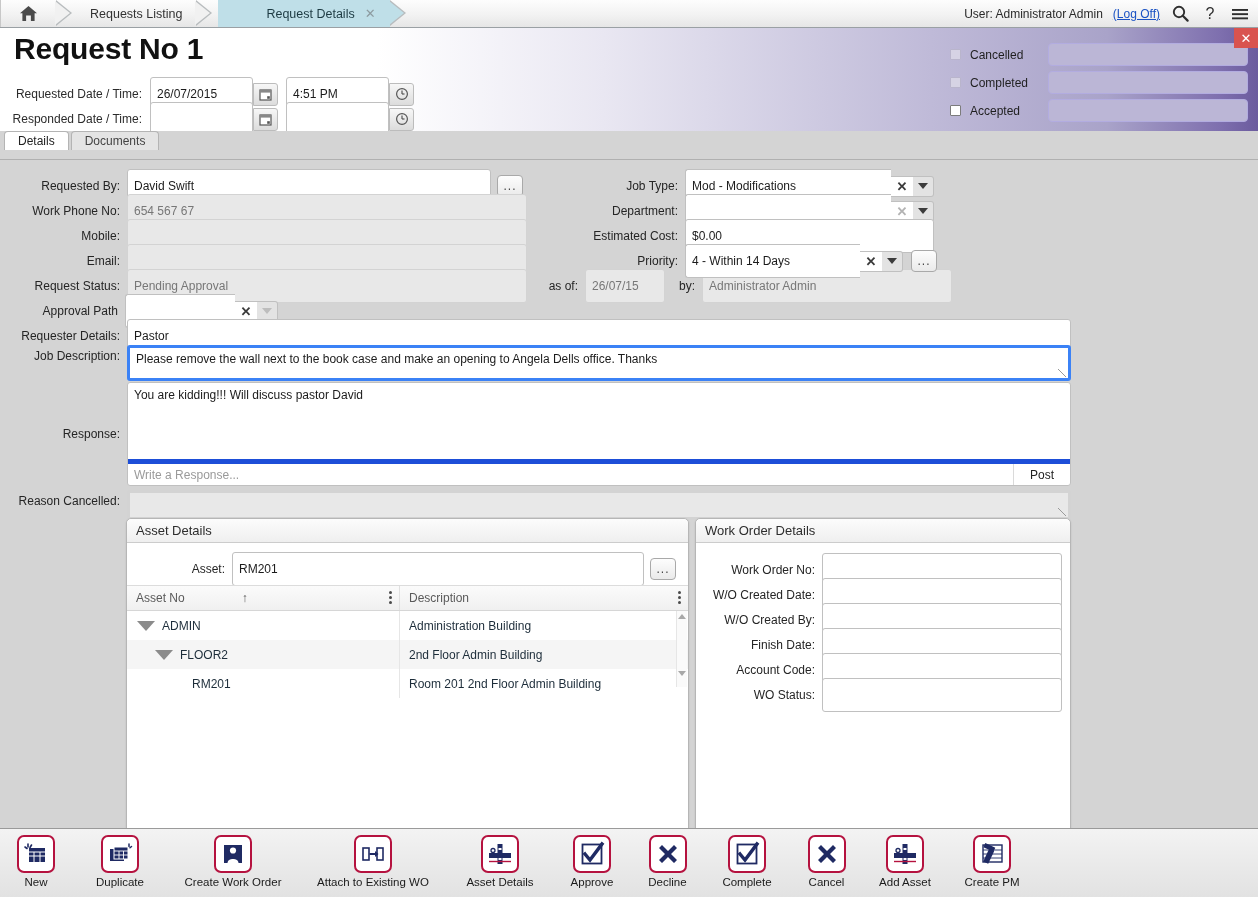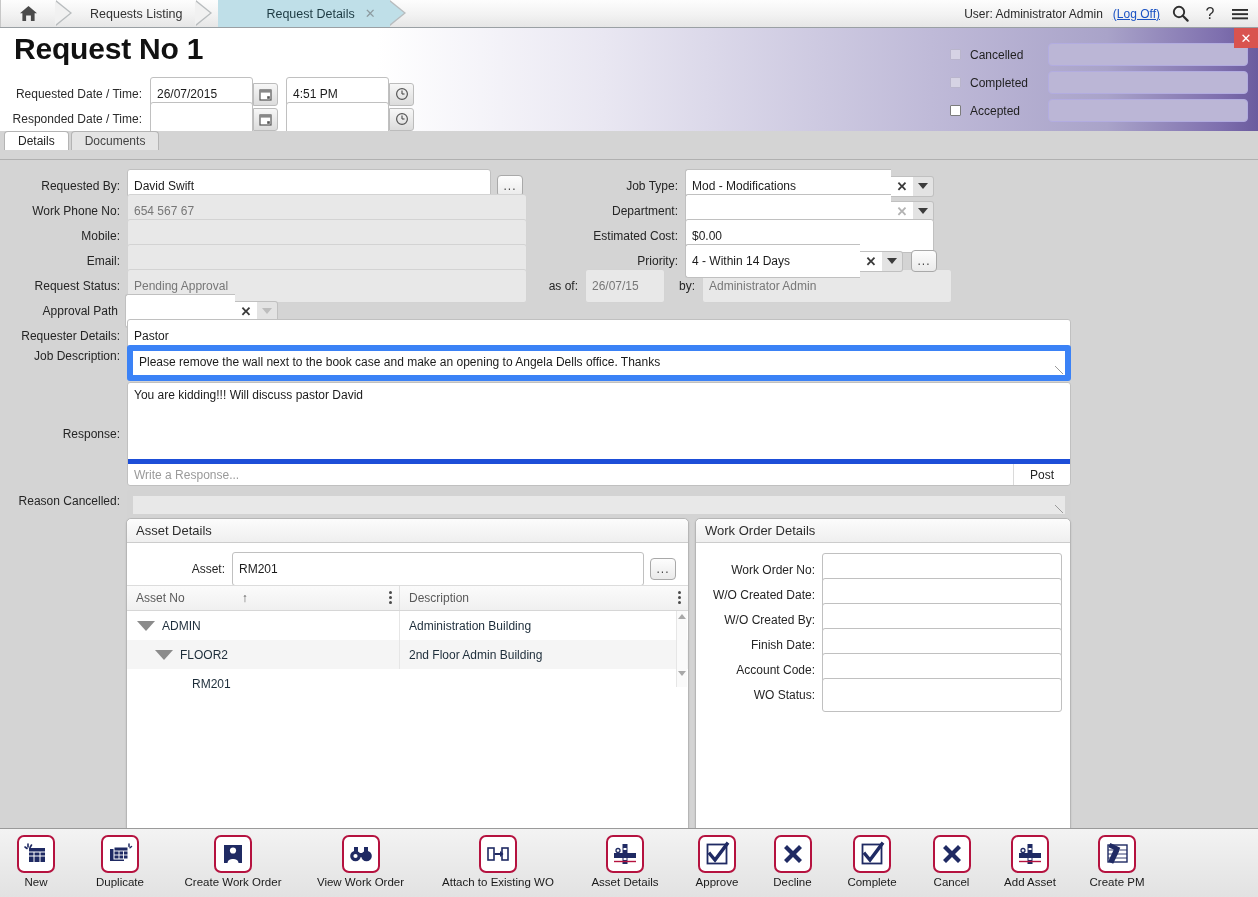--- a/index.html
+++ b/index.html
@@ -143,21 +143,21 @@
   }
   .cmbx.dim { color: #b3b3b3; }
   .cmbarrow {
     width: 21px; height: 21px; background: #e3e3e3;
     border: 1px solid #c0c0c0; border-left: none; border-radius: 0 3px 3px 0;
     display: flex; align-items: center; justify-content: center;
   }
   .tri { width:0;height:0;border-left:5px solid transparent;border-right:5px solid transparent;border-top:6px solid #3c3c3c; }
   .tri.dim { border-top-color: #bdbdbd; }
   .ta {
-    background: #fff; border: 6px solid #3b82f6; border-radius: 3px;
+    background: #fff; border: 3px solid #3b82f6; border-radius: 3px;
     font-size: 12px; padding: 4px 6px; color: #1b1b1b; position: relative;
   }
   .ta.ro { background: #e8e8e8; border-color: #d3d3d3; }
   .grip {
     position:absolute; right:2px; bottom:1px; width:8px; height:8px;
     background:
       linear-gradient(45deg, transparent 45%, #9a9a9a 45%, #9a9a9a 55%, transparent 55%);
   }
   .respbox {
     background:#fff; border:1px solid #c0c0c0; border-radius:3px;
@@ -499,20 +499,21 @@
             <span class="caret"></span>
             <span>FLOOR2</span>
           </div>
           <div class="gcell" style="width:289px;">2nd Floor Admin Building</div>
         </div>
 
         <div class="grow">
           <div class="gcell" style="width:272px; padding-left:65px;">
             <span>RM201</span>
           </div>
+          <div class="gcell" style="width:289px;">Room 201 2nd Floor Admin Building</div>
         </div>
 
         <div class="vscroll" style="top:25px; height:76px;">
           <div class="sarrow up"></div>
           <div class="sarrow dn" style="margin-top:52px;"></div>
         </div>
       </div>
     </div>
 
     <div class="panel" style="left:695px; top:358px; width:376px; height:351px;">
@@ -592,33 +593,20 @@
       <div class="toolico">
         <svg width="26" height="26" viewBox="0 0 26 26">
           <rect x="4" y="4" width="18" height="18" fill="#1f2a63"></rect>
           <circle cx="13" cy="9.5" r="3.1" fill="#fff"></circle>
           <path d="M7.5 22 C7.5 16.5 18.5 16.5 18.5 22 Z" fill="#fff"></path>
         </svg>
       </div>
       <div class="toollabel">Create Work Order</div>
     </div>
 
-    <div class="tool" style="width:125px;">
-      <div class="toolico">
-        <svg width="26" height="26" viewBox="0 0 26 26">
-          <circle cx="7.5" cy="15" r="5.3" fill="#1f2a63"></circle>
-          <circle cx="18.5" cy="15" r="5.3" fill="#1f2a63"></circle>
-          <circle cx="7.5" cy="15" r="2.1" fill="#fff"></circle>
-          <rect x="6" y="6" width="4" height="7" fill="#1f2a63"></rect>
-          <rect x="16" y="6" width="4" height="7" fill="#1f2a63"></rect>
-          <rect x="10" y="12" width="6" height="4" fill="#1f2a63"></rect>
-        </svg>
-      </div>
-      <div class="toollabel">View Work Order</div>
-    </div>
 
     <div class="tool" style="width:150px;">
       <div class="toolico">
         <svg width="26" height="26" viewBox="0 0 26 26">
           <rect x="3" y="7" width="6" height="12" fill="none" stroke="#1f2a63" stroke-width="1.6"></rect>
           <rect x="17" y="7" width="6" height="12" fill="none" stroke="#1f2a63" stroke-width="1.6"></rect>
           <line x1="9.5" y1="13" x2="16" y2="13" stroke="#1f2a63" stroke-width="2"></line>
           <path d="M15 10 L18.5 13 L15 16 Z" fill="#1f2a63"></path>
         </svg>
       </div>

